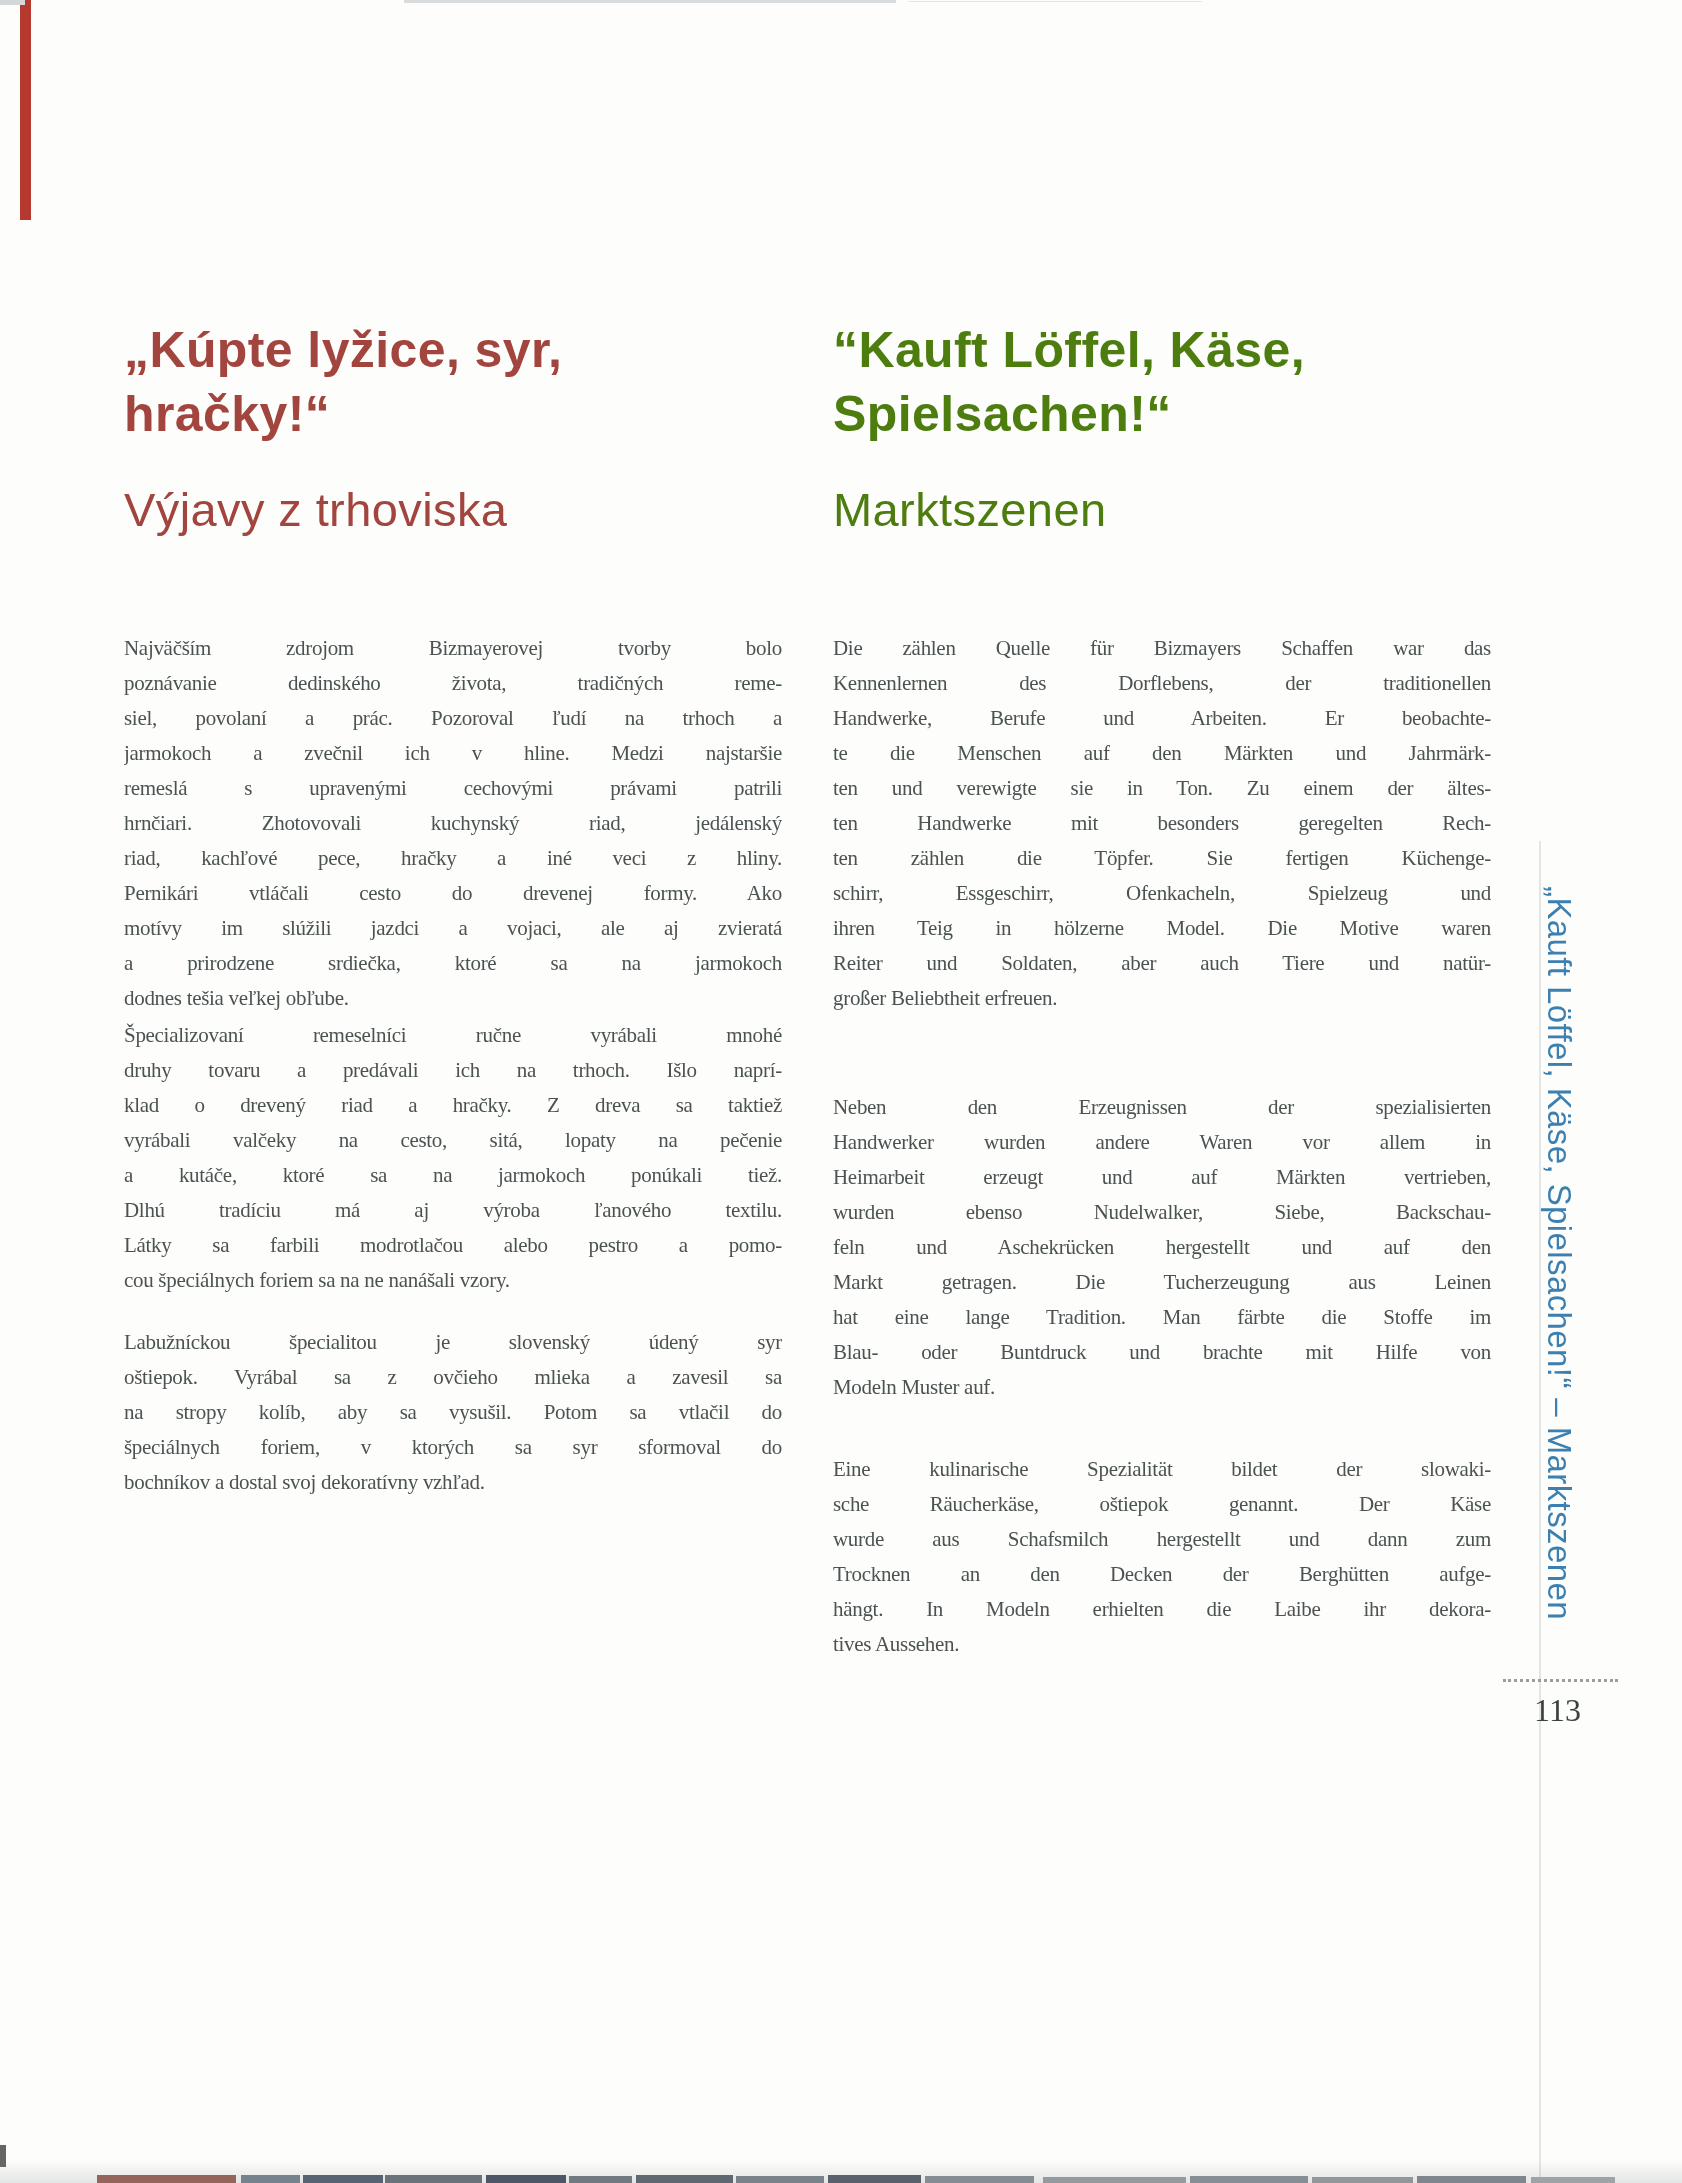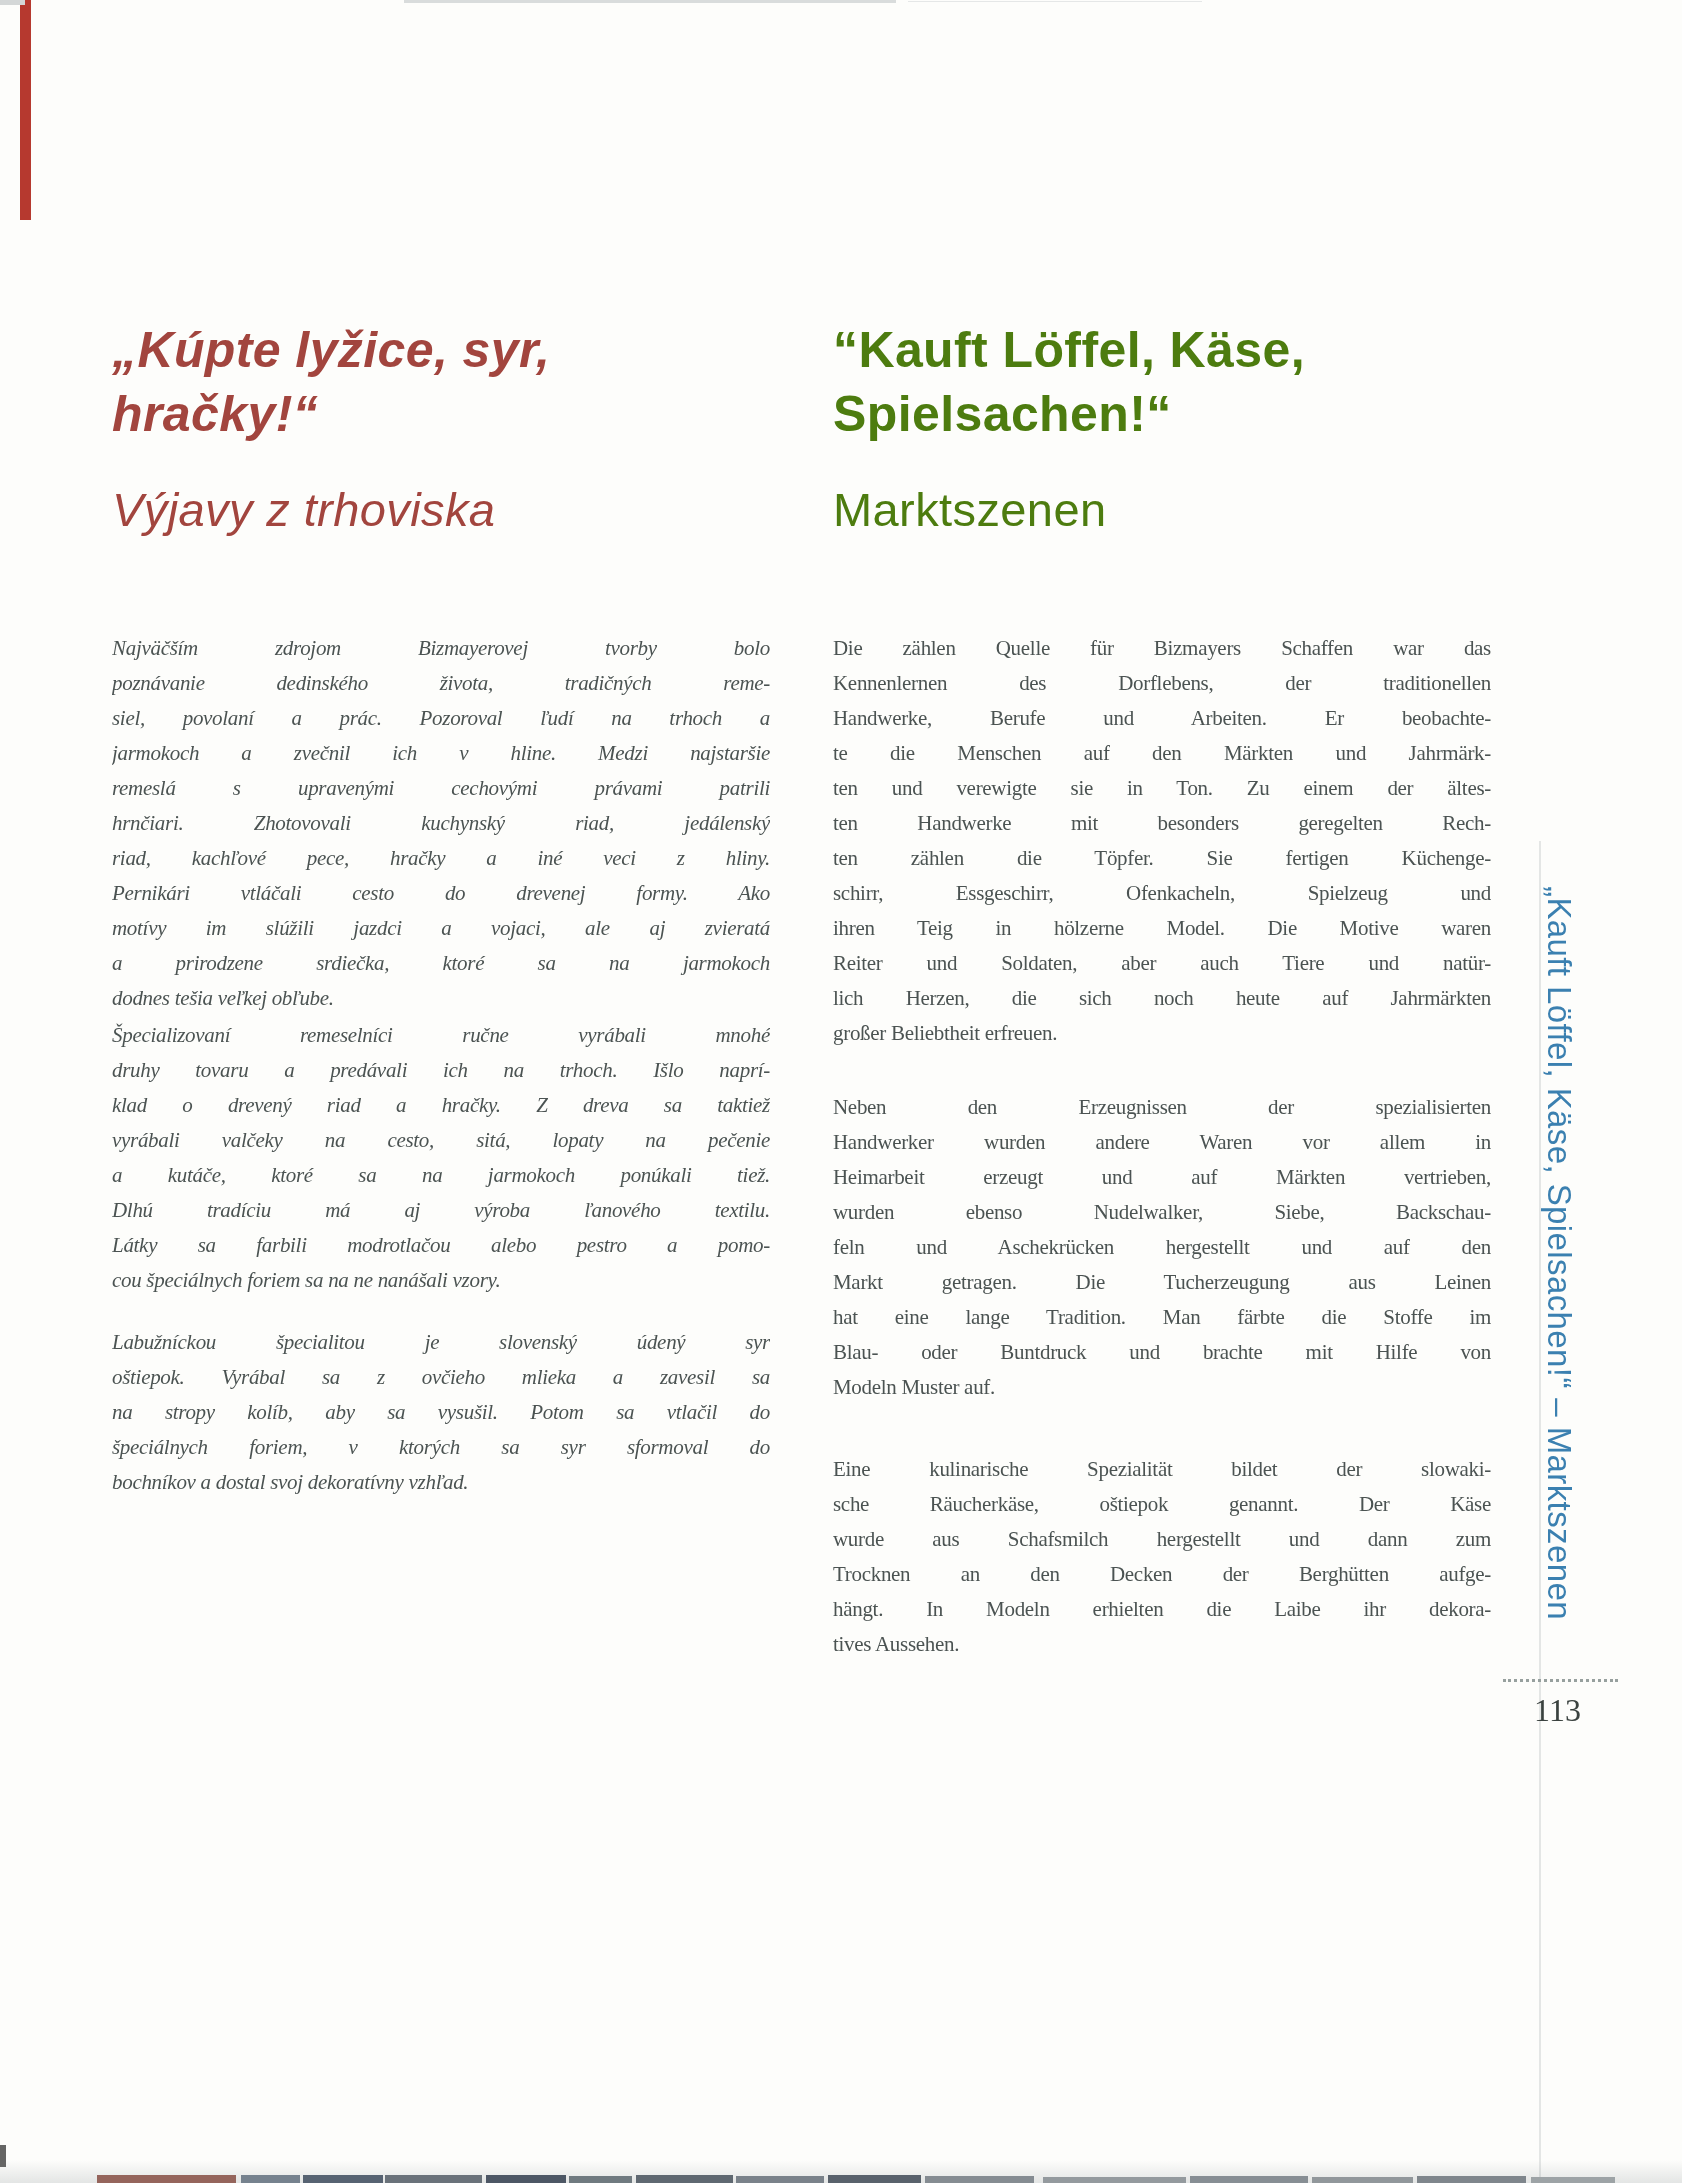--- a/index.html
+++ b/index.html
@@ -41,21 +41,21 @@
   .para .jline{
     height:35px;
     line-height:35px;
     overflow:hidden;
     text-align:justify;
     text-align-last:justify;
   }
   .para .jline.last{
     text-align-last:left;
   }
-  .col-left{left:112px;font-style:italic;}
+  .col-left{left:124px;}
   .col-right{left:833px;}
   
   .vertical-caption{
     position:absolute;
     left:1579px;
     top:886px;
     transform-origin:0 0;
     transform:rotate(90deg);
     font-family:"Liberation Sans", sans-serif;
     font-size:33px;
@@ -172,21 +172,20 @@
     <div class="jline">Die zählen Quelle für Bizmayers Schaffen war das</div>
     <div class="jline">Kennenlernen des Dorflebens, der traditionellen</div>
     <div class="jline">Handwerke, Berufe und Arbeiten. Er beobachte-</div>
     <div class="jline">te die Menschen auf den Märkten und Jahrmärk-</div>
     <div class="jline">ten und verewigte sie in Ton. Zu einem der ältes-</div>
     <div class="jline">ten Handwerke mit besonders geregelten Rech-</div>
     <div class="jline">ten zählen die Töpfer. Sie fertigen Küchenge-</div>
     <div class="jline">schirr, Essgeschirr, Ofenkacheln, Spielzeug und</div>
     <div class="jline">ihren Teig in hölzerne Model. Die Motive waren</div>
     <div class="jline">Reiter und Soldaten, aber auch Tiere und natür-</div>
-    <div class="jline">lich Herzen, die sich noch heute auf Jahrmärkten</div>
     <div class="jline last">großer Beliebtheit erfreuen.</div>
   </div>
 <div class="para col-right" style="top:1090px;">
     <div class="jline">Neben den Erzeugnissen der spezialisierten</div>
     <div class="jline">Handwerker wurden andere Waren vor allem in</div>
     <div class="jline">Heimarbeit erzeugt und auf Märkten vertrieben,</div>
     <div class="jline">wurden ebenso Nudelwalker, Siebe, Backschau-</div>
     <div class="jline">feln und Aschekrücken hergestellt und auf den</div>
     <div class="jline">Markt getragen. Die Tucherzeugung aus Leinen</div>
     <div class="jline">hat eine lange Tradition. Man färbte die Stoffe im</div>

